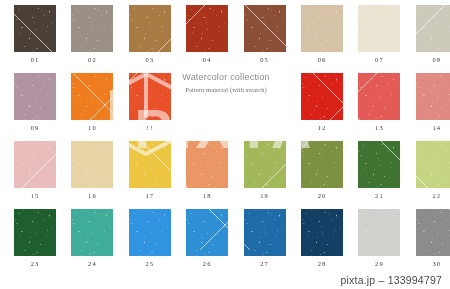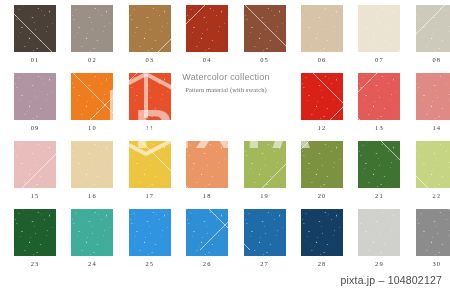--- a/index.html
+++ b/index.html
@@ -295,16 +295,16 @@
         <text x="225" y="148" text-anchor="middle" font-family="Liberation Sans, sans-serif" font-size="56" font-weight="700" letter-spacing="4">PIXTA</text>
       </g>
       <g fill="none" stroke="rgba(255,255,255,0.58)" stroke-width="4">
         <path d="M112 92 l34 -18 l34 18 l0 44 l-34 18 l-34 -18 Z"></path>
         <path d="M146 74 l0 44"></path>
       </g>
     </svg>
   </div>
 
   <div id="footer">
-    <div id="footer-text">pixta.jp – 104802127</div>
+    <div id="footer-text">pixta.jp – 133994797</div>
   </div>
 
 </div>
 
 </body></html>

